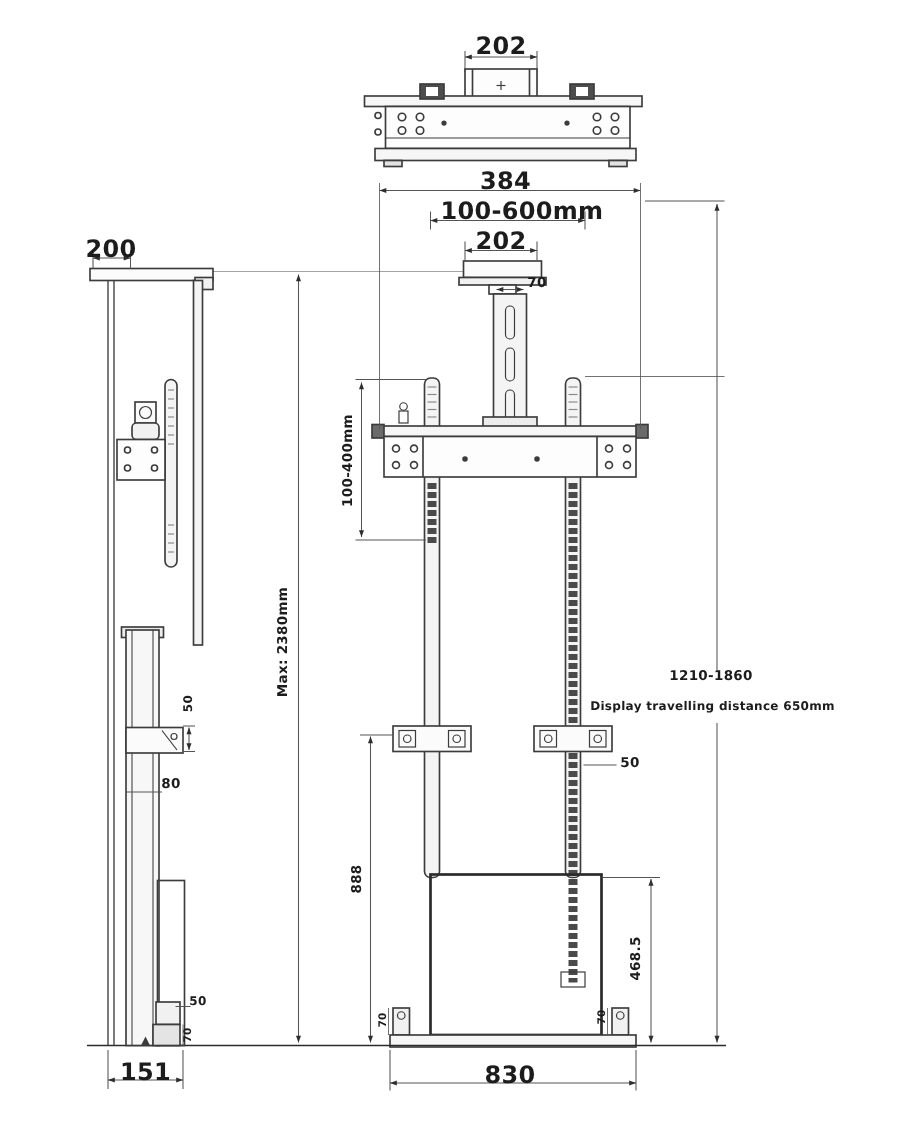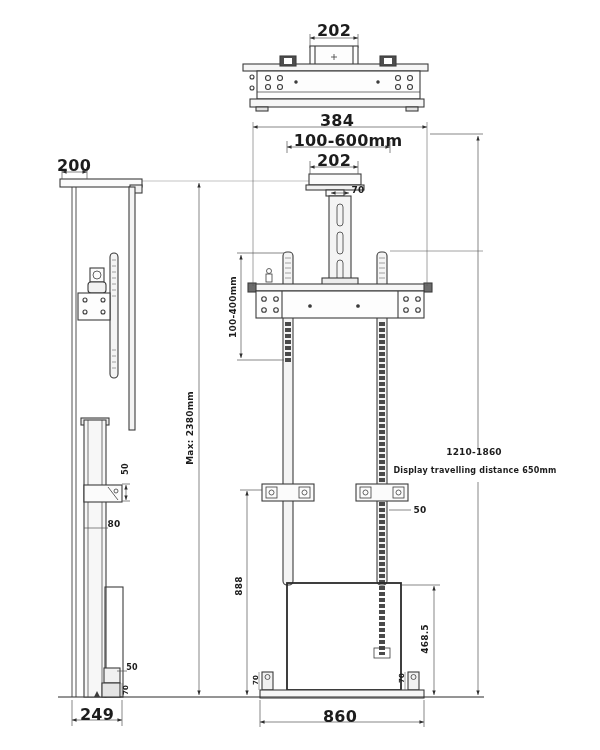--- a/index.html
+++ b/index.html
@@ -252,25 +252,25 @@
   <span class="lbl" style="left:348px;top:141px">100-600mm</span>
   <span class="lbl" style="left:334px;top:161px">202</span>
   <span class="lbl s9" style="left:358px;top:190px">70</span>
   <span class="lbl rot s9" style="left:233px;top:307px">100-400mm</span>
   <span class="lbl rot s9" style="left:190px;top:428px">Max: 2380mm</span>
   <span class="lbl s9" style="left:474px;top:452px">1210-1860</span>
   <span class="lbl s8" style="left:475px;top:471px">Display travelling distance 650mm</span>
   <span class="lbl s9" style="left:420px;top:510px">50</span>
   <span class="lbl rot s9" style="left:239px;top:586px">888</span>
   <span class="lbl rot s9" style="left:425px;top:639px">468.5</span>
-  <span class="lbl" style="left:340px;top:717px">860</span>
+  <span class="lbl" style="left:340px;top:717px">830</span>
   <span class="lbl rot s7" style="left:256px;top:680px">70</span>
   <span class="lbl rot s7" style="left:402px;top:678px">70</span>
 
   <span class="lbl" style="left:74px;top:166px">200</span>
   <span class="lbl rot s8" style="left:126px;top:469px">50</span>
   <span class="lbl s9" style="left:114px;top:524px">80</span>
   <span class="lbl s8" style="left:132px;top:668px">50</span>
   <span class="lbl rot s7" style="left:126px;top:690px">70</span>
-  <span class="lbl" style="left:97px;top:715px">249</span>
+  <span class="lbl" style="left:97px;top:715px">151</span>
 </div>
 
 </div>
 
 </body></html>

